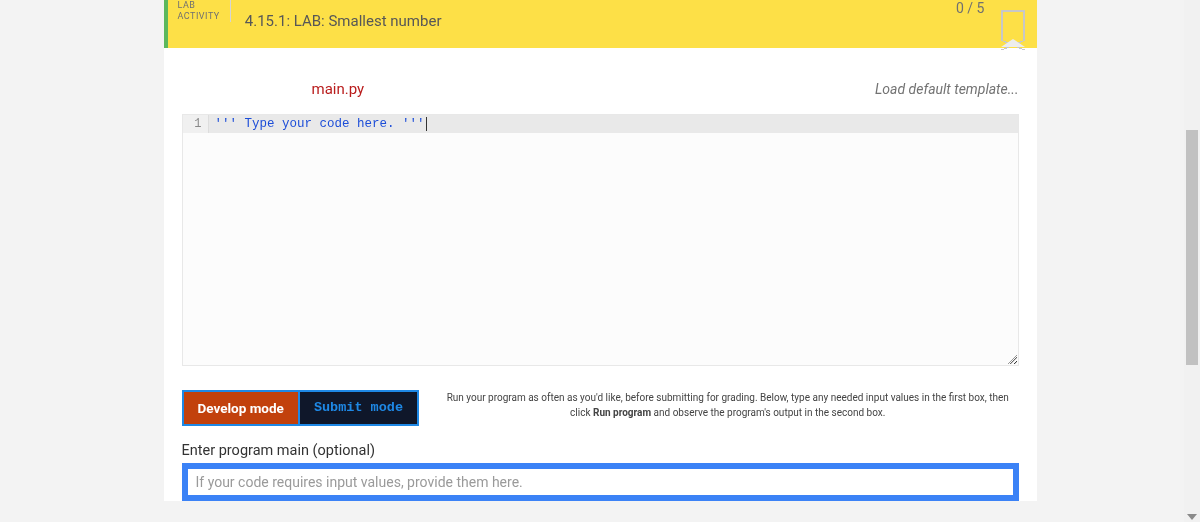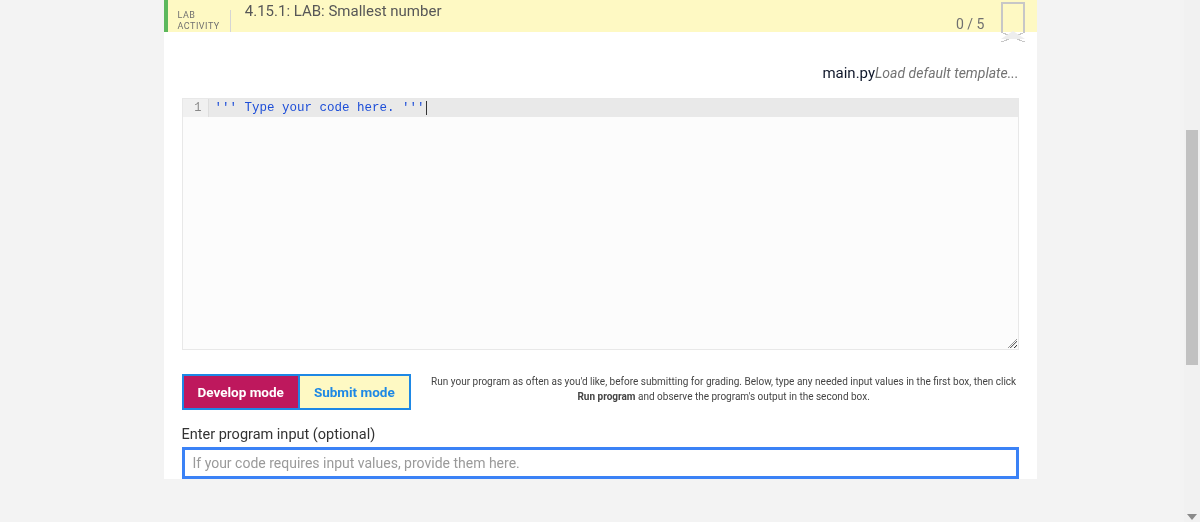--- a/index.html
+++ b/index.html
@@ -17,24 +17,24 @@
     }
     .container {
       width: 873px;
       margin: 0 auto;
       background: #fff;
       padding: 0;
       position: relative;
     }
     .header-bar {
       display: flex;
-      align-items: flex-end;
-      background: #fef9c3;
+      align-items: flex-start;
+      background: #fde047;
       border-left: 4px solid #5cb85c;
-      height: 32px;
+      height: 48px;
     }
     .lab-activity-label {
       display: flex;
       flex-direction: column;
       justify-content: center;
       padding: 0 10px;
       font-size: 9px;
       color: #707070;
       line-height: 1.2;
       letter-spacing: 0.5px;
@@ -89,23 +89,23 @@
       padding: 24px 0 0 0;
     }
     .editor-header {
       display: flex;
       align-items: center;
       padding: 8px 18px;
       background: #fff;
     }
     .filename {
       flex: 1;
-      text-align: right;
+      text-align: left;
       font-size: 15px;
-      color: #0f172a;
+      color: #b91c1c;
       padding-left: 130px;
     }
     .load-template {
       color: #737373;
       font-size: 14px;
       cursor: pointer;
       font-style: italic;
     }
     .code-editor {
       margin: 8px 18px 0 18px;
@@ -169,48 +169,49 @@
     }
     .mode-btn {
       font-size: 13.5px;
       font-weight: 700;
       padding: 8px 14px;
       border: 2px solid #1e88e5;
       cursor: pointer;
       white-space: nowrap;
     }
     .mode-btn.active {
-      background: #be185d;
+      background: #c2410c;
       color: #fff;
     }
     .mode-btn.inactive {
-      background: #fef9c3;
+      background: #0f172a;
       color: #1e88e5;
       border-left: none;
+      font-family: Liberation Mono, monospace;
     }
     .mode-desc {
       font-size: 10px;
       color: #444;
       line-height: 1.5;
       text-align: center;
     }
     .mode-desc b {
       font-weight: 700;
     }
     .input-section {
       padding: 16px 18px 0 18px;
     }
     .input-label {
       font-size: 14.5px;
       color: #333;
       margin-bottom: 4px;
     }
     .input-field {
       width: 100%;
-      border: 3px solid #3b82f6;
+      border: 6px solid #3b82f6;
       padding: 5px 8px;
       font-size: 14px;
       color: #333;
       font-family: inherit;
     }
     .input-field::placeholder {
       color: #9a9a9a;
     }
     .scrollbar-track {
       position: absolute;
@@ -272,21 +273,21 @@
     <div class="mode-buttons">
       <div class="mode-btn active">Develop mode</div>
       <div class="mode-btn inactive">Submit mode</div>
     </div>
     <div class="mode-desc">
       <span>Run your program as often as you'd like, before submitting for grading. Below, type any needed input values in the first box, then click </span><b>Run program</b><span> and observe the program's output in the second box.</span>
     </div>
   </div>
 
   <div class="input-section">
-    <div class="input-label">Enter program input (optional)</div>
+    <div class="input-label">Enter program main (optional)</div>
     <input type="text" class="input-field" placeholder="If your code requires input values, provide them here." style="">
   </div>
 </div>
 
 <div class="scrollbar-track">
   <div class="scrollbar-thumb"></div>
   <div class="scrollbar-arrow"></div>
 </div>
 
 </body></html>

